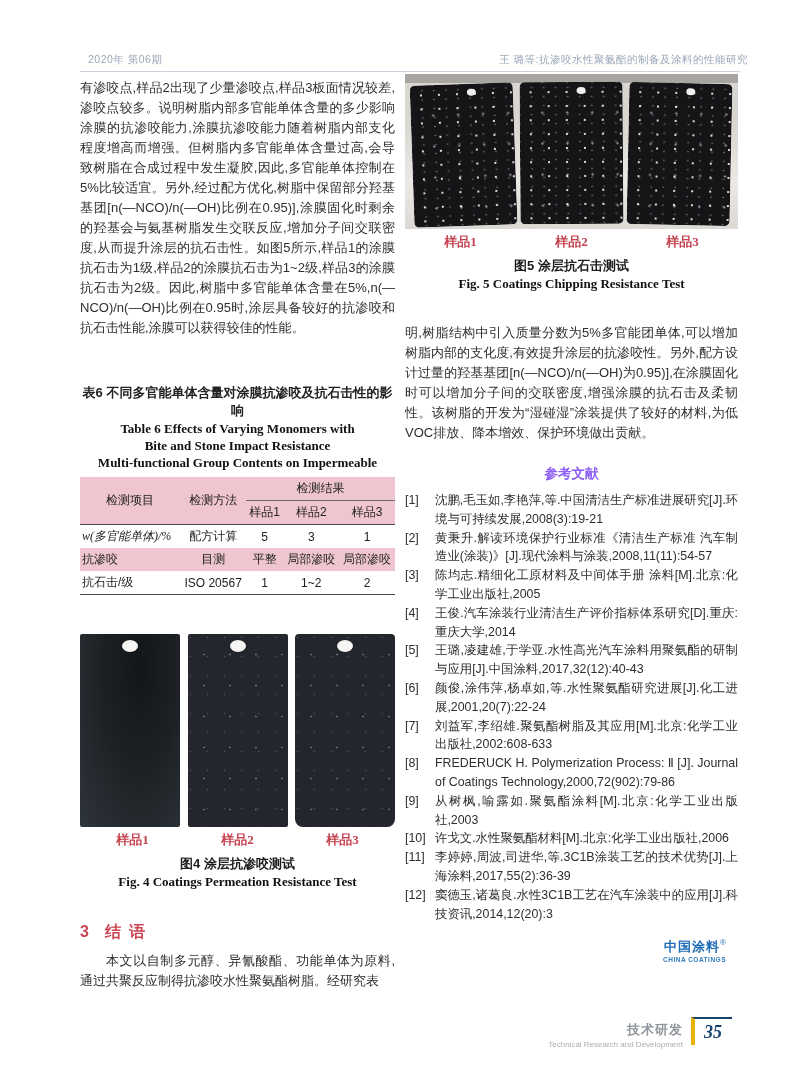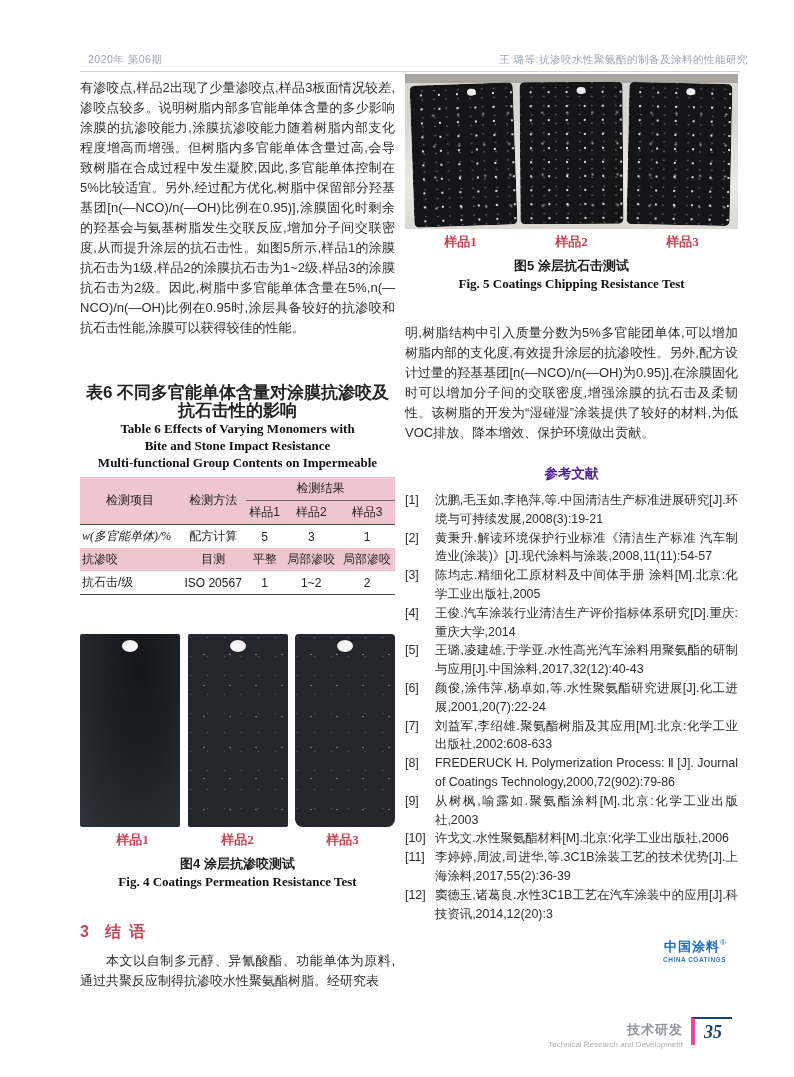--- a/index.html
+++ b/index.html
@@ -12,21 +12,21 @@
 
   
   .col-left  { position:absolute; left:80px;  top:78px; width:315px; }
   .col-right { position:absolute; left:405px; top:74px; width:333px; }
 
   .body-text { font-size:13px; line-height:20px; text-align:justify; color:#2e2e2e; }
   .indent { text-indent:2em; }
 
   
   .tbl-cap { margin-top:46px; text-align:center; }
-  .tbl-cap .zh { font-size:17px; font-weight:bold; color:#222; line-height:18px; }
+  .tbl-cap .zh { font-size:13px; font-weight:bold; color:#222; line-height:18px; }
   .tbl-cap .en { font-family:"Liberation Serif","DejaVu Serif",serif; font-size:13px; font-weight:bold; line-height:17px; color:#111; }
 
   
   table.t6 { margin-top:6px; width:315px; border-collapse:collapse; font-size:12px; color:#222; border-bottom:1.5px solid #4a4a4a; }
   table.t6 th, table.t6 td { text-align:center; vertical-align:middle; padding:3px 2px; font-weight:normal; }
   table.t6 thead th { background:#efc6cf; border-bottom:1.5px solid #4a4a4a; }
   table.t6 thead tr.sub th { border-bottom:1.5px solid #4a4a4a; }
   table.t6 thead th.result { border-bottom:1px solid #6a6a6a; }
   table.t6 tbody tr.pink td { background:#efc6cf; }
   table.t6 td.item, table.t6 th.c1 { text-align:left; }
@@ -66,38 +66,38 @@
   .sample-label { text-align:center; font-size:13px; color:#c5424f; font-family:"Liberation Serif","DejaVu Serif",serif; font-weight:bold; }
   .fig-cap-zh { margin-top:6px; text-align:center; font-size:13px; font-weight:bold; color:#1c1c1c; line-height:18px; }
   .fig-cap-en { text-align:center; font-family:"Liberation Serif","DejaVu Serif",serif; font-size:13px; font-weight:bold; color:#111; line-height:18px; }
 
   
   .sec-h { margin-top:31px; font-size:16px; font-weight:bold; color:#cc4553; letter-spacing:2px; }
   .sec-h .num { margin-right:16px; letter-spacing:0; }
   .sec-p { margin-top:8px; }
 
   
-  .refs-h { margin-top:22px; text-align:center; font-size:13.5px; font-weight:bold; color:#4c1d95; }
+  .refs-h { margin-top:22px; text-align:center; font-size:13.5px; font-weight:bold; color:#8b5cf6; }
   .refs { margin-top:8px; }
   .ref { display:flex; font-size:12.4px; line-height:18.8px; text-align:justify; color:#2e2e2e; }
   .ref .num { flex:0 0 30px; }
   .ref .txt { flex:1; }
 
   
   .logo { margin-top:14px; text-align:right; padding-right:12px; }
   .logo .zh { font-size:13px; font-weight:bold; color:#1e6cb5; letter-spacing:1px; }
   .logo .reg { font-size:8px; vertical-align:super; color:#1e6cb5; }
   .logo .en { font-size:6.5px; font-weight:bold; color:#2f7bbf; letter-spacing:.5px; }
 
   
   .footer { position:absolute; right:62px; bottom:28px; display:flex; align-items:flex-start; }
   .foot-txt { text-align:right; margin-right:8px; padding-top:4px; }
   .foot-zh { font-size:13px; color:#8f959c; font-weight:bold; letter-spacing:1px; }
   .foot-en { font-size:8px; color:#a9aeb4; margin-top:1px; }
-  .page-num { border-left:4px solid #ec4899; border-top:2px solid #16436e; padding:3px 10px 2px 9px; font-family:"Liberation Serif","DejaVu Serif",serif; font-style:italic; font-weight:bold; font-size:18px; color:#16436e; }
+  .page-num { border-left:4px solid #eab308; border-top:2px solid #16436e; padding:3px 10px 2px 9px; font-family:"Liberation Serif","DejaVu Serif",serif; font-style:italic; font-weight:bold; font-size:18px; color:#16436e; }
 </style>
 </head>
 <body>
 
 <div class="page">
 
   <div class="hdr">
     <span>2020年 第06期</span>
     <span>王 璐等:抗渗咬水性聚氨酯的制备及涂料的性能研究</span>
   </div>

